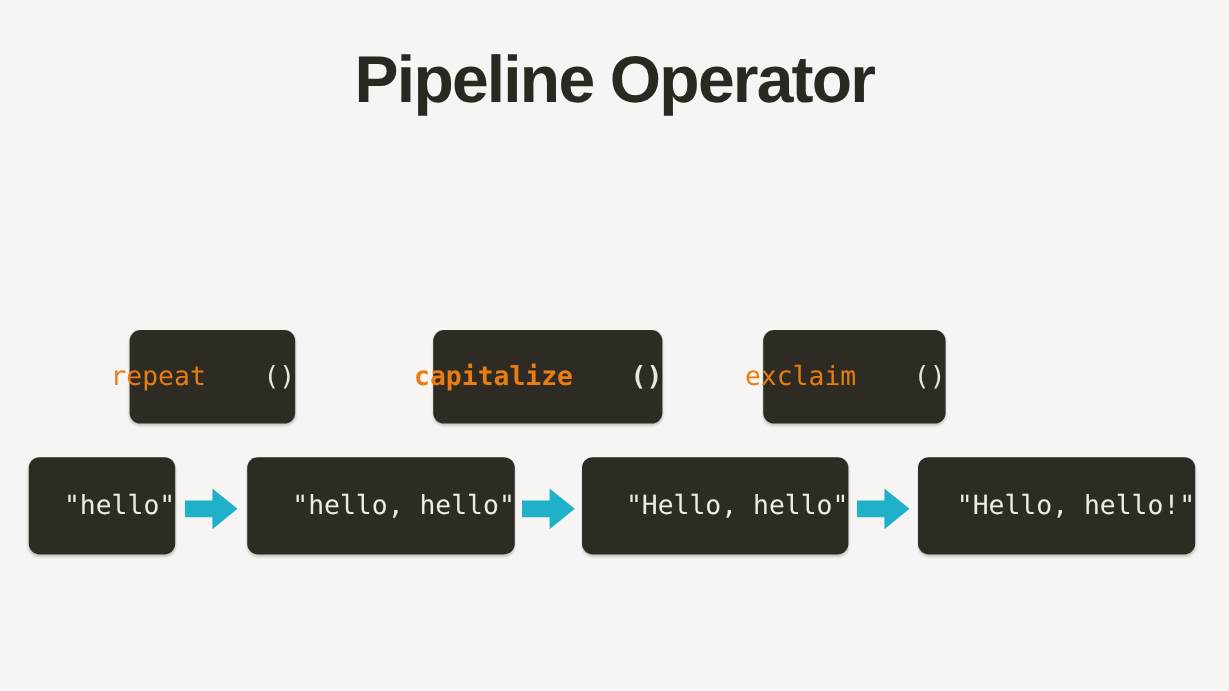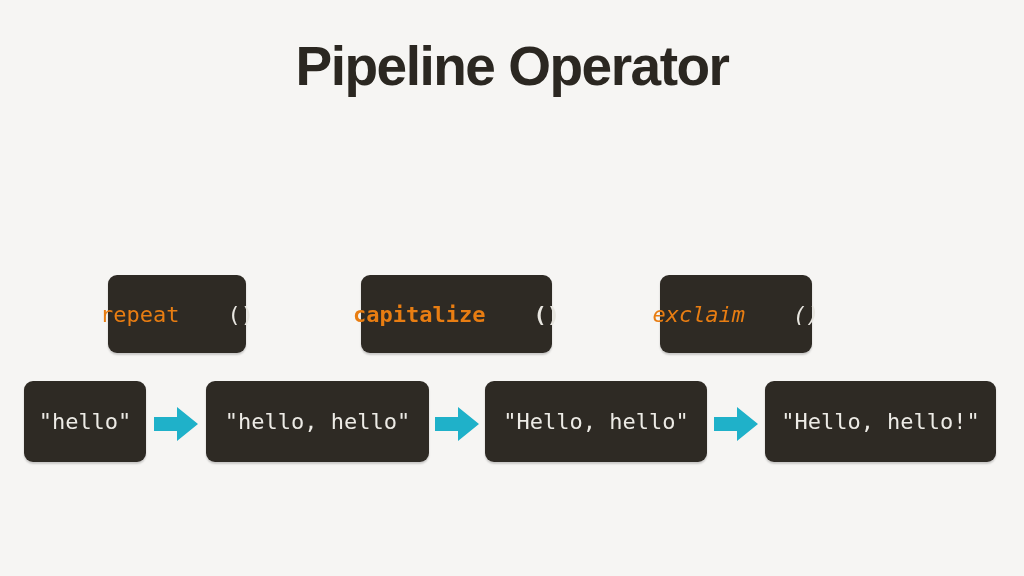--- a/index.html
+++ b/index.html
@@ -28,30 +28,30 @@
     letter-spacing: -1.5px;
     color: #2b2721;
   }
   .box {
     position: absolute;
     background: #2e2a24;
     border-radius: 9px;
     box-shadow: 0 2px 2px rgba(0,0,0,0.18);
     display: flex;
     align-items: center;
-    justify-content: center;
+    justify-content: flex-end;
     font-family: "DejaVu Sans Mono", "Liberation Mono", monospace;
     font-size: 22px;
     white-space: nowrap;
     gap: 48px;
   }
   .fn-box { top: 275px; height: 78px; }
   .fn-1 { left: 108px; width: 138px; }
   .fn-2 { left: 361px; width: 191px; font-weight: bold; }
-  .fn-3 { left: 660px; width: 152px; font-style: italic; }
+  .fn-3 { left: 636px; width: 152px; }
   .fn-name { color: #e87d12; }
   .paren  { color: #e8e6e0; }
 
   .val-box { top: 381px; height: 81px; color: #edebe6; }
   .val-1 { left: 24px;  width: 122px; }
   .val-2 { left: 206px; width: 223px; }
   .val-3 { left: 485px; width: 222px; }
   .val-4 { left: 765px; width: 231px; }
 
   .arrow {

